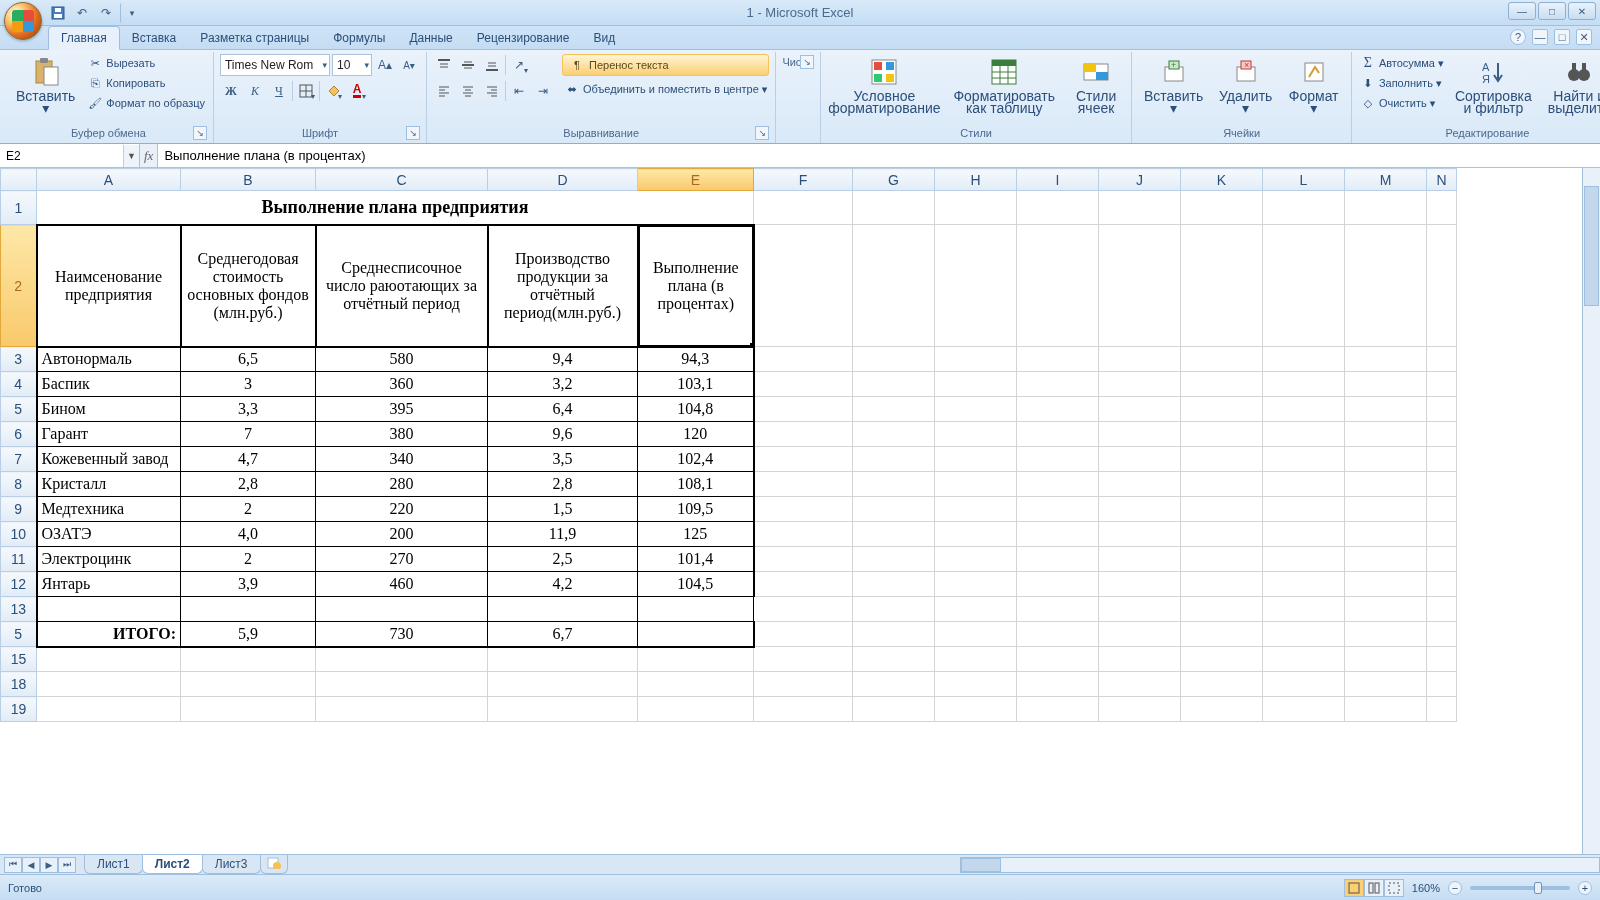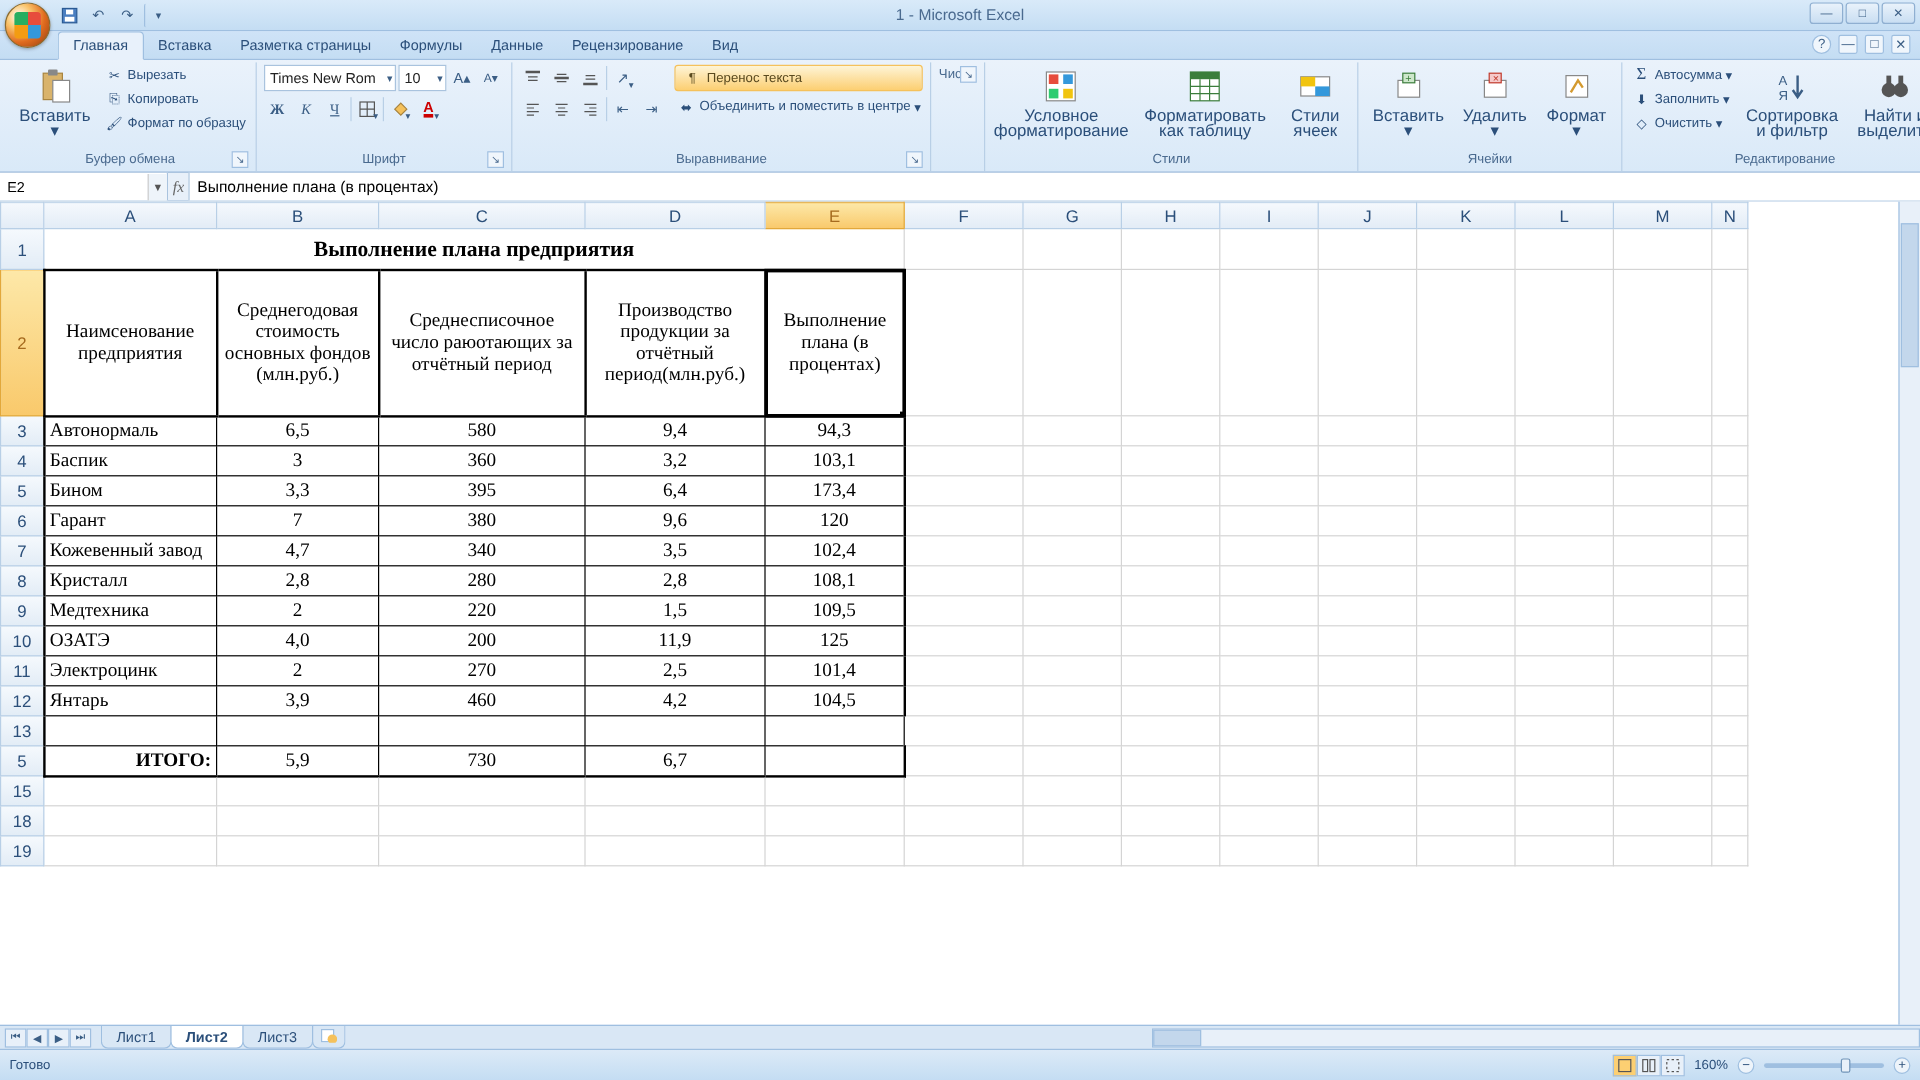--- a/index.html
+++ b/index.html
@@ -483,21 +483,21 @@
           <td class="cell"></td>
           <td class="cell"></td>
           <td class="cell"></td>
         </tr>
         <tr class="data-row">
           <td class="row-hdr">5</td>
           <td class="cell thick-l" style="border-right:1px solid #000;border-bottom:1px solid #000;">Бином</td>
           <td class="cell ctr" style="border-right:1px solid #000;border-bottom:1px solid #000;">3,3</td>
           <td class="cell ctr" style="border-right:1px solid #000;border-bottom:1px solid #000;">395</td>
           <td class="cell ctr" style="border-right:1px solid #000;border-bottom:1px solid #000;">6,4</td>
-          <td class="cell ctr thick-r" style="border-bottom:1px solid #000;">173,4</td>
+          <td class="cell ctr thick-r" style="border-bottom:1px solid #000;">104,8</td>
           <td class="cell"></td>
           <td class="cell"></td>
           <td class="cell"></td>
           <td class="cell"></td>
           <td class="cell"></td>
           <td class="cell"></td>
           <td class="cell"></td>
           <td class="cell"></td>
           <td class="cell"></td>
         </tr>

